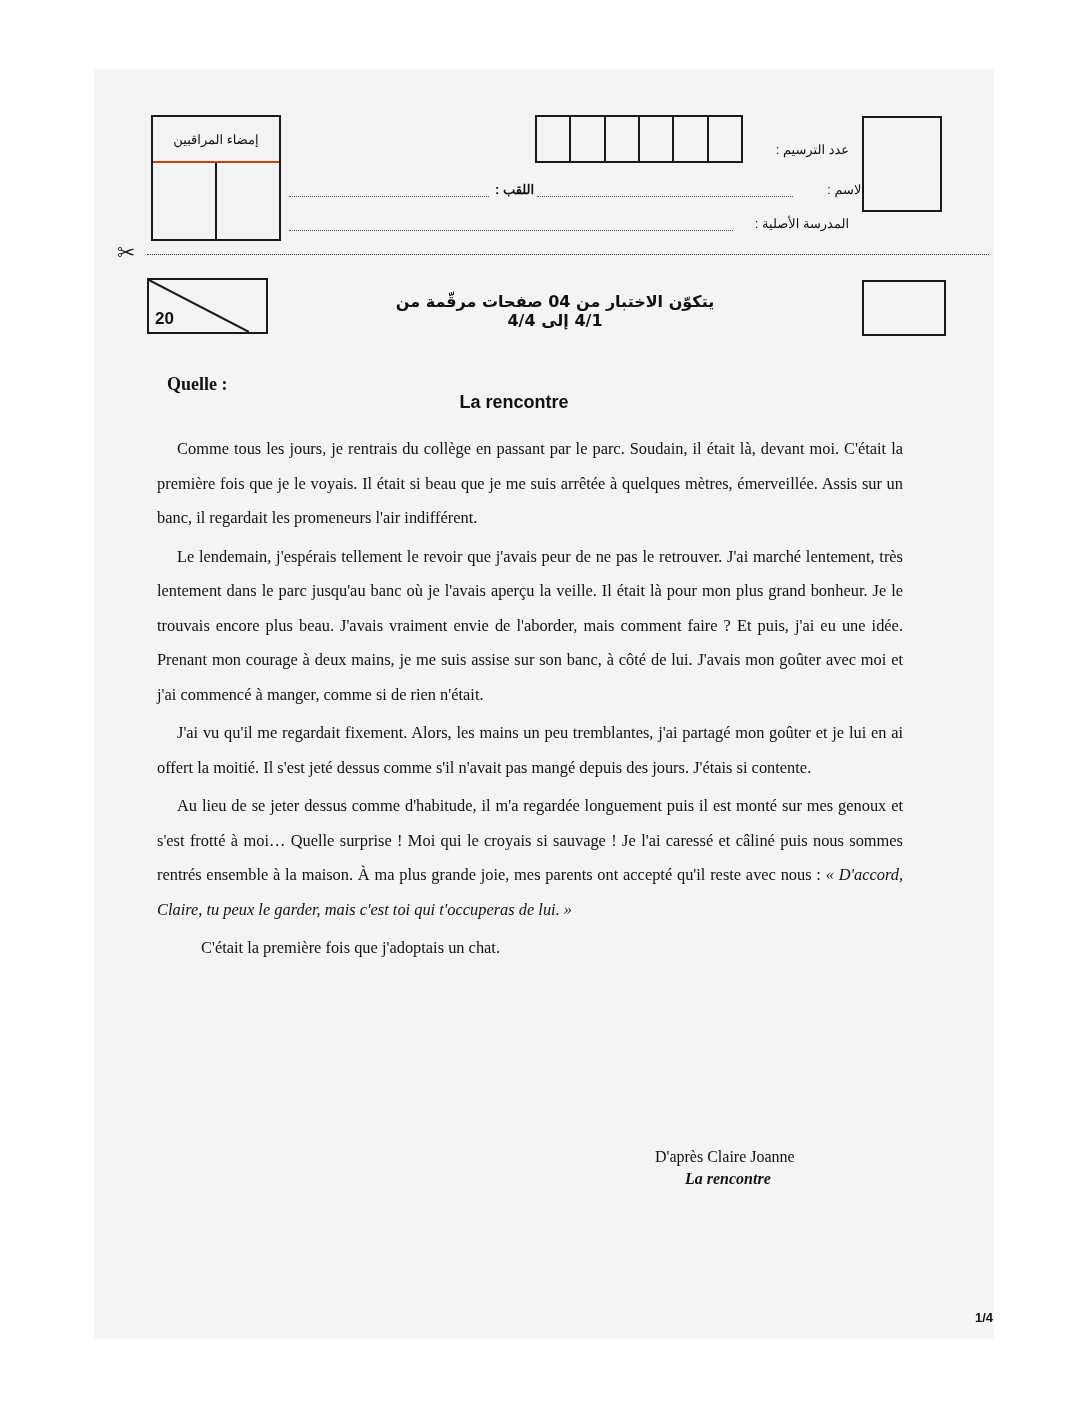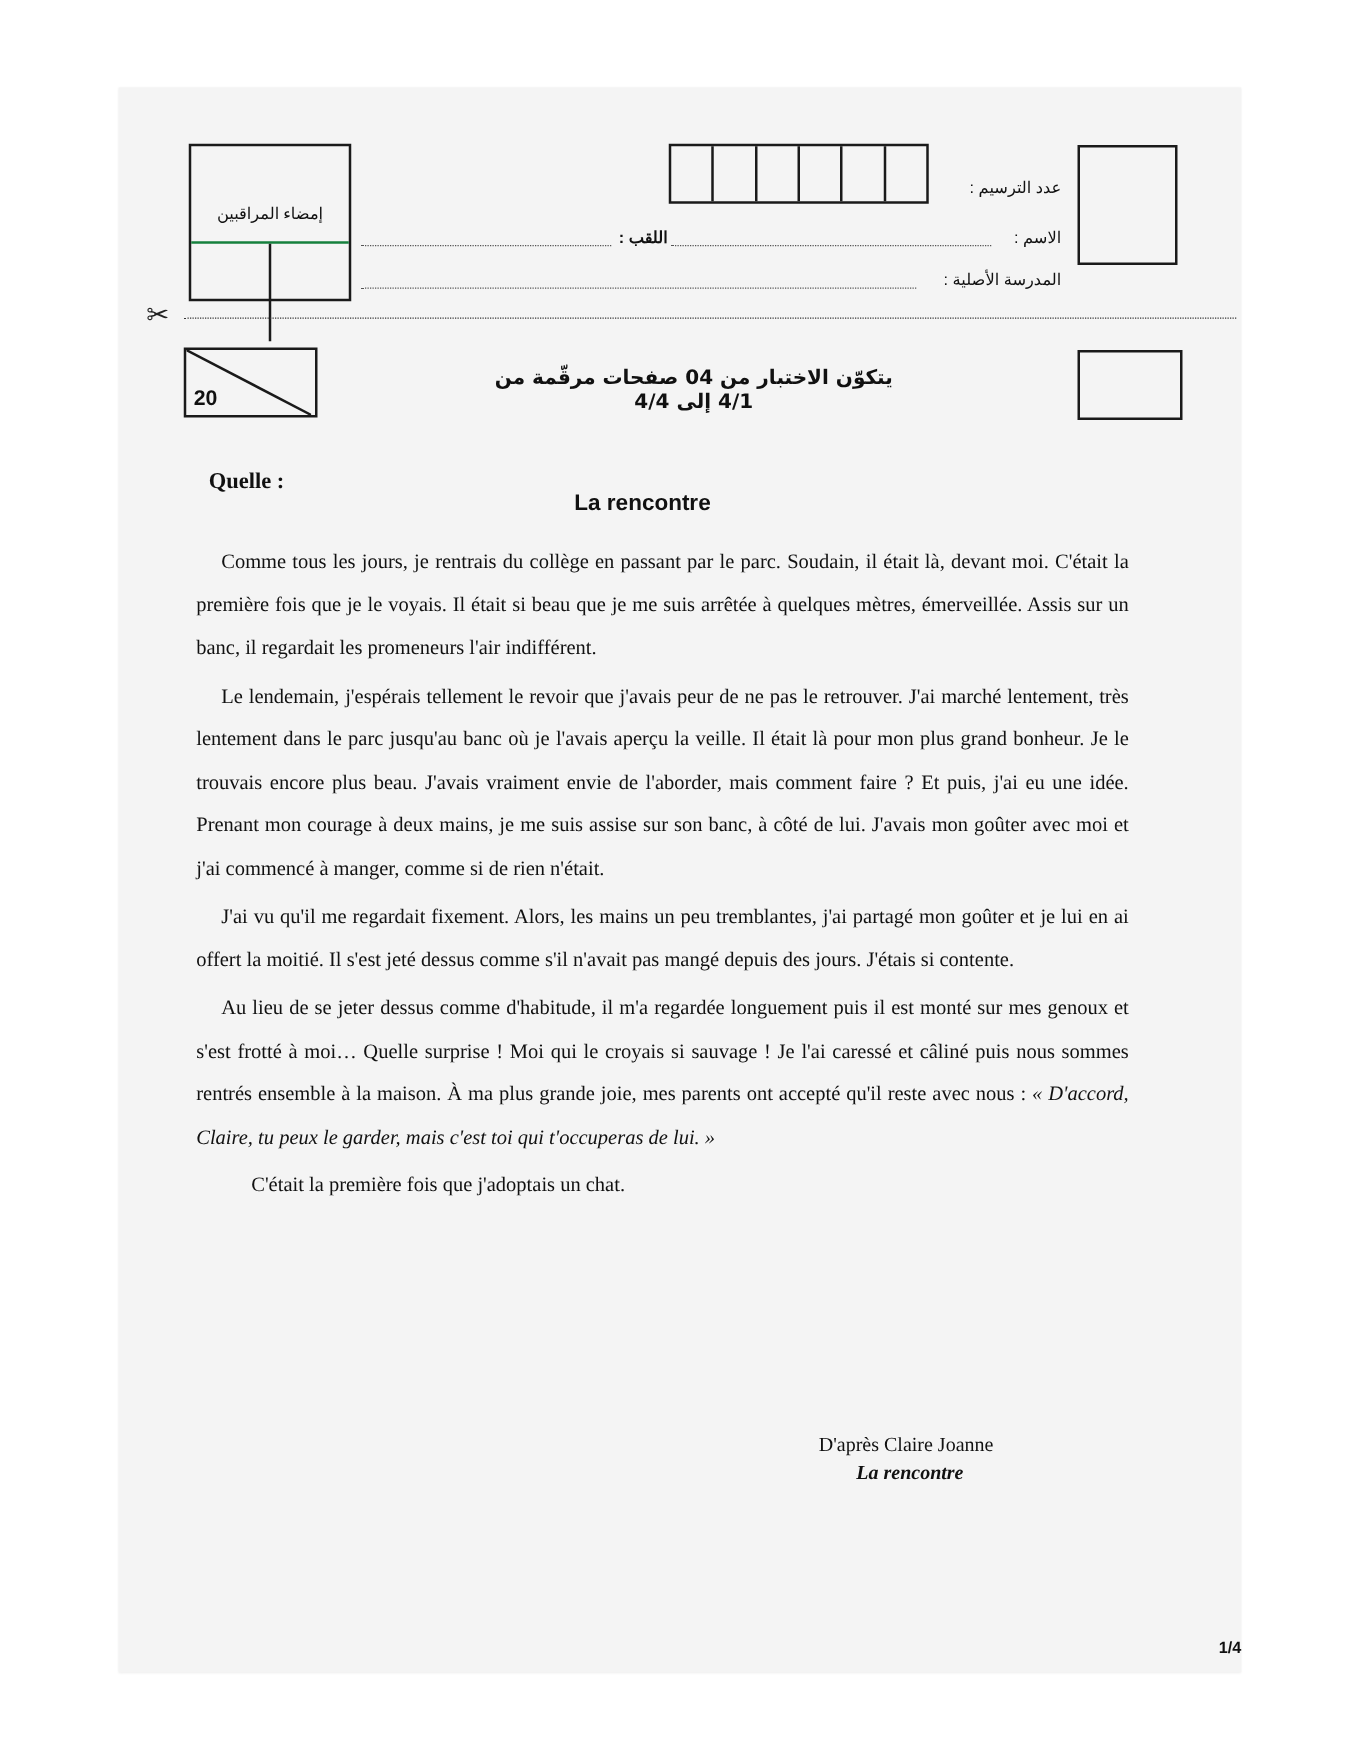--- a/index.html
+++ b/index.html
@@ -17,23 +17,23 @@
       width: 898px; height: 1268px;
       background: #f4f4f4;
       box-shadow: 0 0 2px rgba(0,0,0,0.08);
     }
     .abs { position: absolute; }
     .box { border: 2px solid #1a1a1a; box-sizing: border-box; }
 
     
     .sig-box { left: 56px; top: 45px; width: 130px; height: 126px; }
     .sig-head {
-      height: 44px; border-bottom: 2px solid #15803d;
+      height: 44px; border-bottom: 2px solid #c2410c;
       display: flex; align-items: center; justify-content: center;
-      font-family: Liberation Serif, serif; font-size: 13px; direction: rtl; margin-top: 32px;
+      font-family: Liberation Sans, sans-serif; font-size: 13px; direction: rtl;
     }
     .sig-cells { display: flex; height: 78px; }
     .sig-cells div { flex: 1; }
     .sig-cells div:first-child { border-right: 2px solid #1a1a1a; }
 
     
     .reg-grid {
       left: 440px; top: 45px; width: 208px; height: 48px;
       display: flex;
     }
@@ -53,21 +53,21 @@
 
     .cut-line {
       left: 52px; top: 184px; width: 842px; height: 0;
       border-bottom: 1.5px dotted #333;
     }
     .scissors {
       left: 22px; top: 170px; font-size: 22px; line-height: 26px;
       font-family: "DejaVu Sans", sans-serif; color: #222;
     }
 
-    .score-box { left: 52px; top: 208px; width: 107px; height: 56px; overflow: hidden; }
+    .score-box { left: 52px; top: 208px; width: 121px; height: 56px; overflow: hidden; }
     .score-box svg { position: absolute; left: 0; top: 0; }
     .score-val {
       position: absolute; left: 6px; bottom: 3px;
       font-family: "Liberation Sans", sans-serif; font-weight: bold; font-size: 17px;
     }
     .pages-note {
       left: 290px; top: 222px; width: 340px; text-align: center;
       font-family: "DejaVu Sans", sans-serif; font-size: 16px; font-weight: bold;
       direction: rtl;
     }
@@ -119,21 +119,21 @@
     <div></div>
     <div></div>
     <div></div>
     <div></div>
     <div></div>
   </div>
   <div class="abs ar-label" style="right:144px; top:72px;">عدد الترسيم :</div>
 
   <div class="abs box photo-box"></div>
 
-  <div class="abs ar-label" style="right:144px; top:112px;">الاسم :</div>
+  <div class="abs ar-label" style="right:128px; top:112px;">الاسم :</div>
   <div class="abs dots" style="left:442px; top:126px; width:256px;"></div>
   <div class="abs ar-label" style="left:400px; top:112px; font-weight:bold;">اللقب :</div>
   <div class="abs dots" style="left:194px; top:126px; width:200px;"></div>
 
   <div class="abs ar-label" style="right:144px; top:146px;">المدرسة الأصلية :</div>
   <div class="abs dots" style="left:194px; top:160px; width:444px;"></div>
 
   <div class="abs scissors">✂</div>
   <div class="abs cut-line"></div>
 

